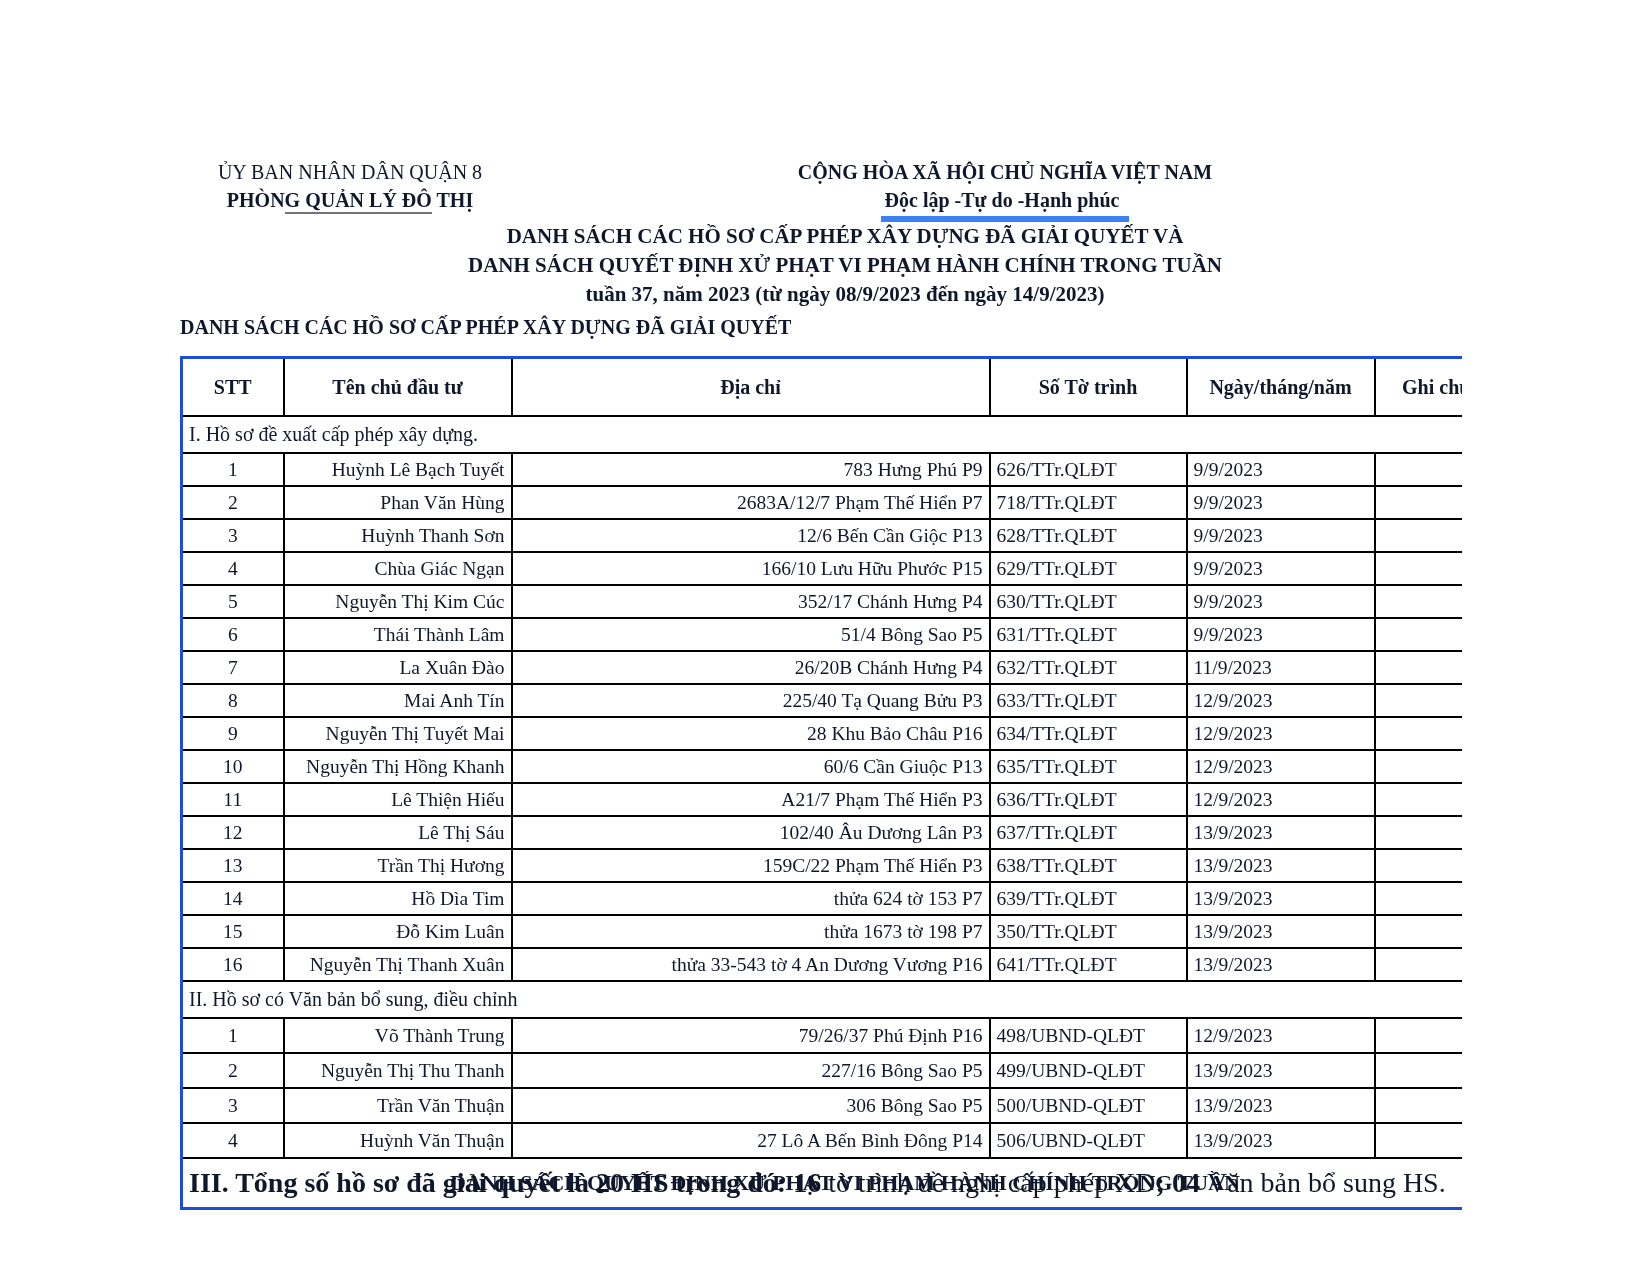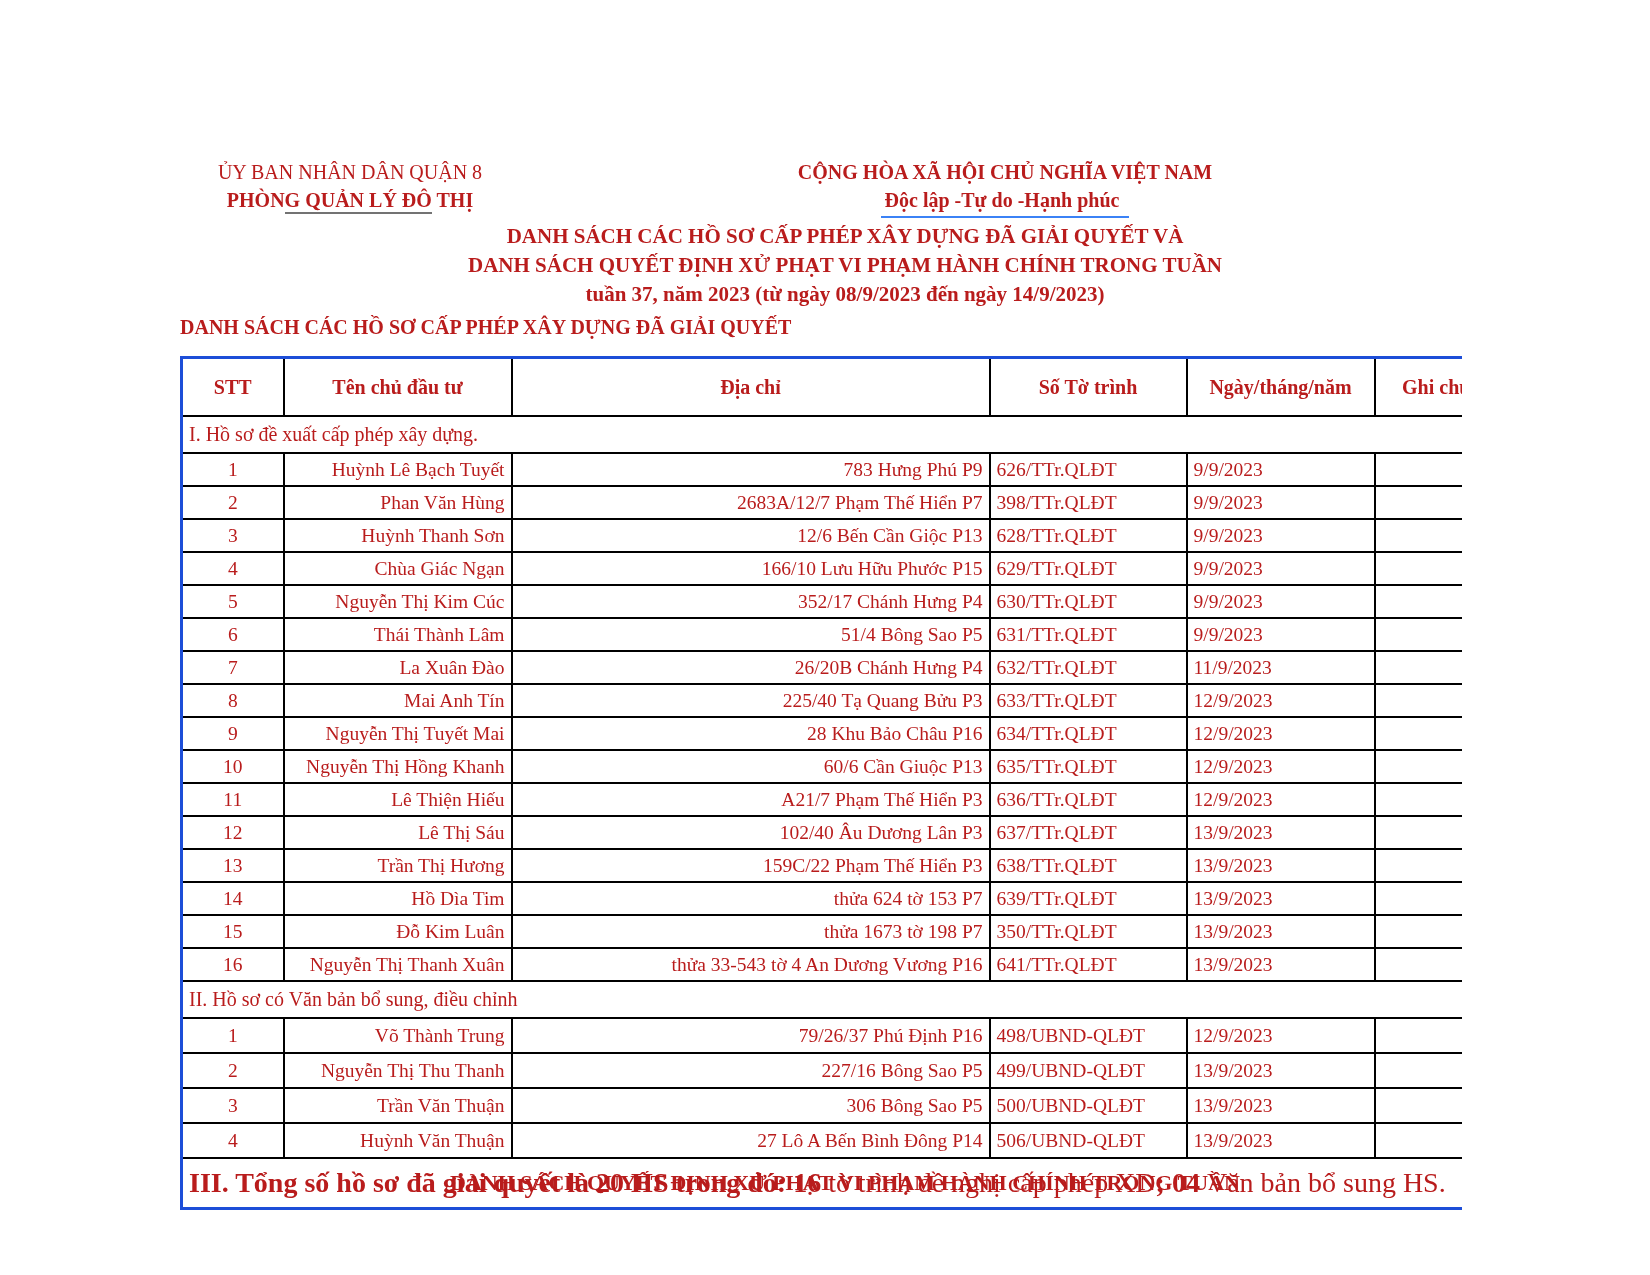--- a/index.html
+++ b/index.html
@@ -1,29 +1,29 @@
 <!DOCTYPE html>
 <html><head>
 <meta charset="utf-8">
 <style>
   html,body{margin:0;padding:0;background:#fff;}
   .page{
     position:relative;
     width:1462px;height:1275px;
     background:#ffffff;
     font-family:"Liberation Serif","DejaVu Serif",serif;
-    color:#b91c1c;
+    color:#0f172a;
     overflow:hidden;
   }
   .org-block{position:absolute;text-align:center;font-size:20px;line-height:28px;}
   .org-left{left:200px;top:158px;width:300px;}
   .org-right{left:780px;top:158px;width:450px;}
   .bold{font-weight:bold;}
   .ul{text-decoration:none;border-bottom:2px solid #737373;padding-bottom:1px;}
-  .motto{display:inline-block;border-bottom:2px solid #3b82f6;padding:0 10px 2px 4px;}
+  .motto{display:inline-block;border-bottom:6px solid #3b82f6;padding:0 10px 2px 4px;}
   .title-block{position:absolute;left:340px;top:222px;width:1010px;text-align:center;
     font-weight:bold;font-size:21px;line-height:29px;}
   .section-heading{position:absolute;left:180px;top:316px;font-weight:bold;font-size:20px;}
   table.doc{
     position:absolute;left:180px;top:356px;width:1317px;
     border-collapse:collapse;table-layout:fixed;
     border:3px solid #1d4ed8;
     font-size:19.5px;
   }
   table.doc th, table.doc td{border:2px solid #000;padding:1px 6px;vertical-align:middle;}
@@ -91,21 +91,21 @@
           <td class="c-name">Huỳnh Lê Bạch Tuyết</td>
           <td class="c-addr">783 Hưng Phú P9</td>
           <td class="c-num">626/TTr.QLĐT</td>
           <td class="c-date">9/9/2023</td>
           <td class="c-note"></td>
         </tr>
         <tr class="data-row">
           <td class="c-stt">2</td>
           <td class="c-name">Phan Văn Hùng</td>
           <td class="c-addr">2683A/12/7 Phạm Thế Hiển P7</td>
-          <td class="c-num">398/TTr.QLĐT</td>
+          <td class="c-num">718/TTr.QLĐT</td>
           <td class="c-date">9/9/2023</td>
           <td class="c-note"></td>
         </tr>
         <tr class="data-row">
           <td class="c-stt">3</td>
           <td class="c-name">Huỳnh Thanh Sơn</td>
           <td class="c-addr">12/6 Bến Cần Giộc P13</td>
           <td class="c-num">628/TTr.QLĐT</td>
           <td class="c-date">9/9/2023</td>
           <td class="c-note"></td>

